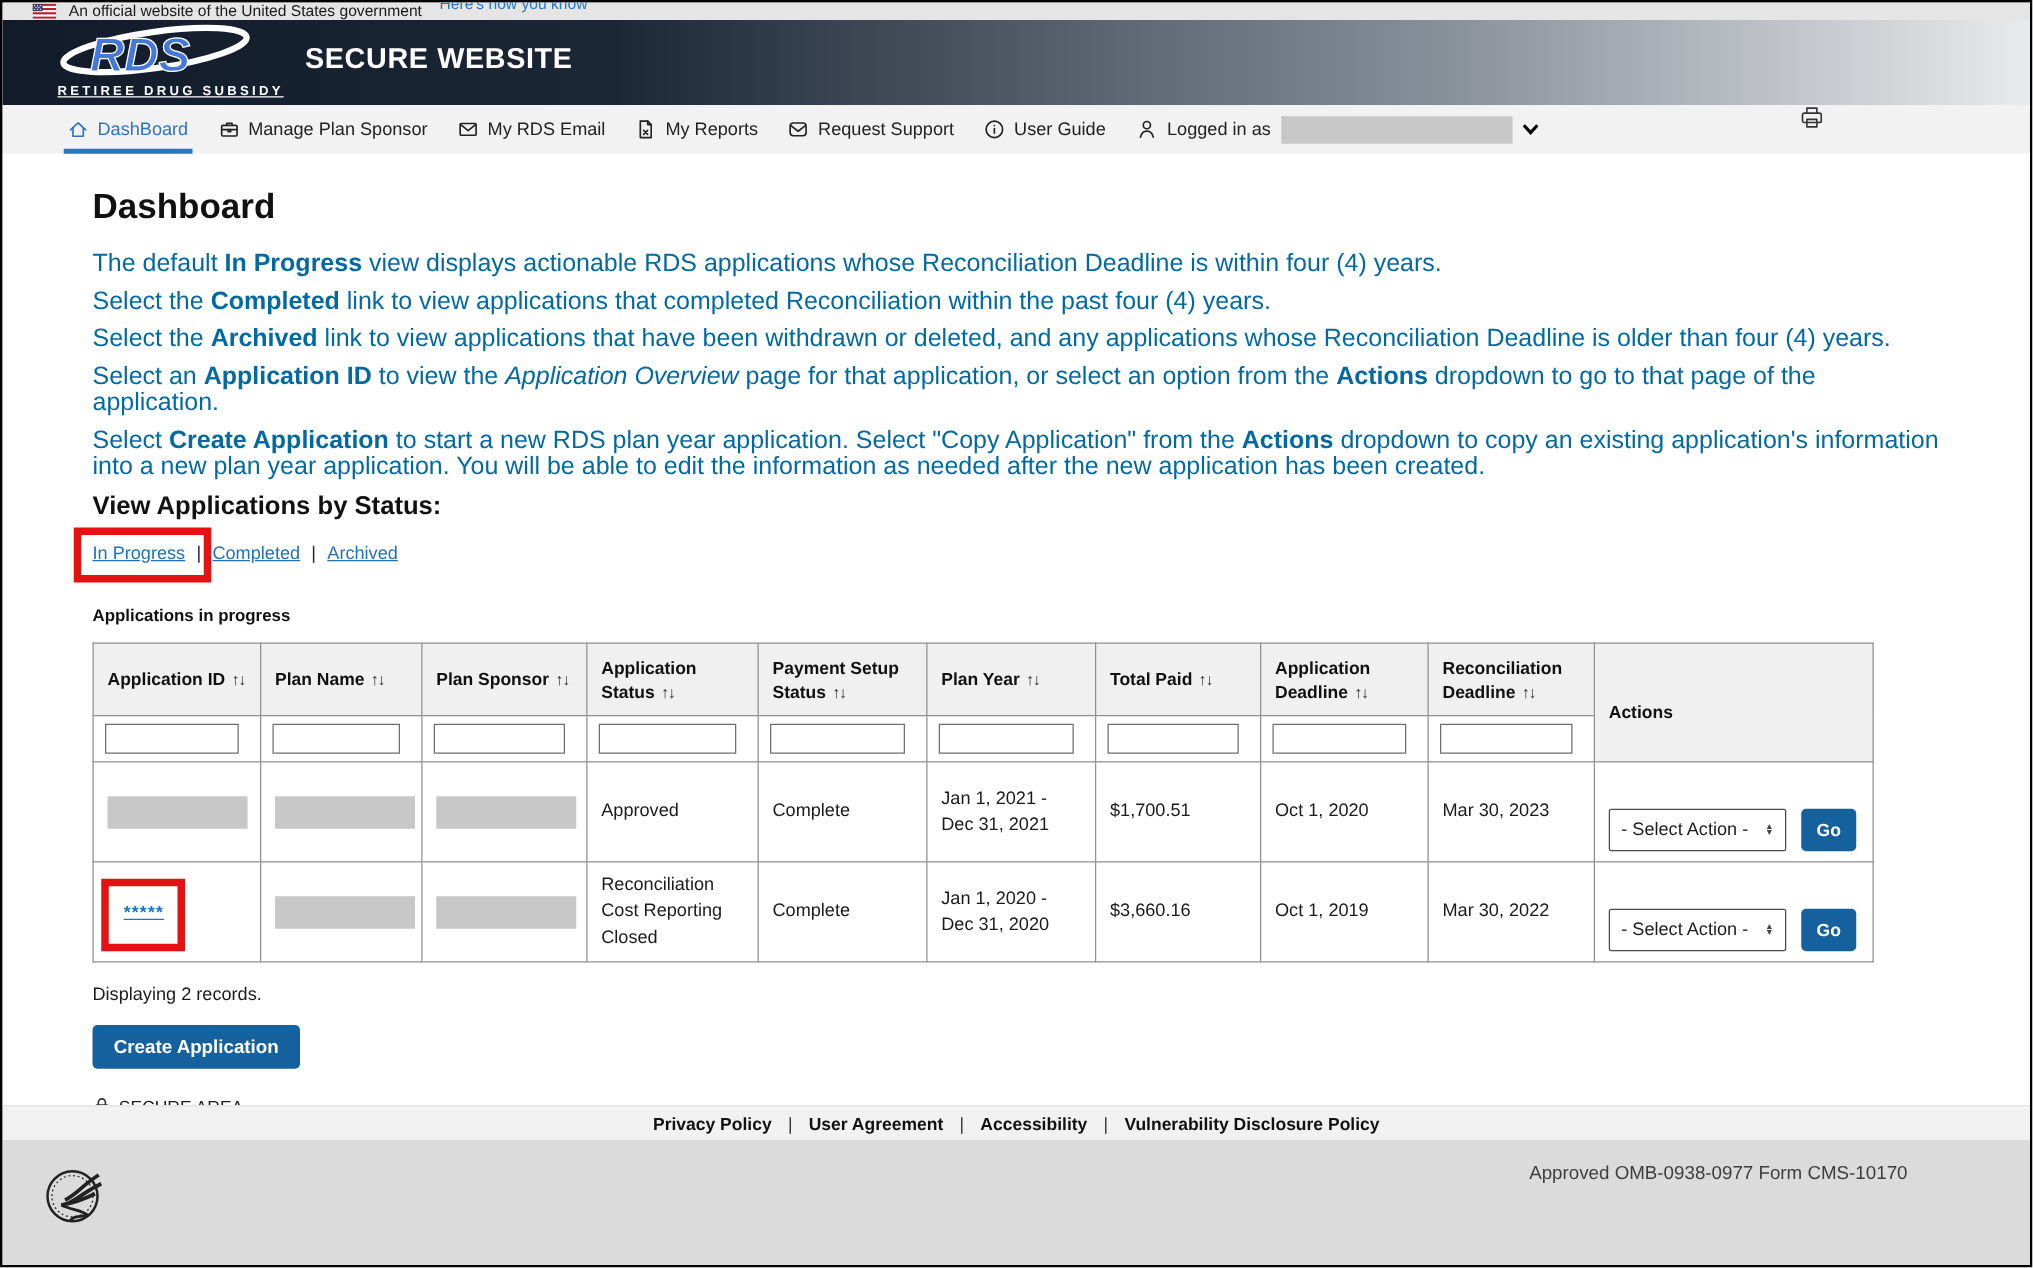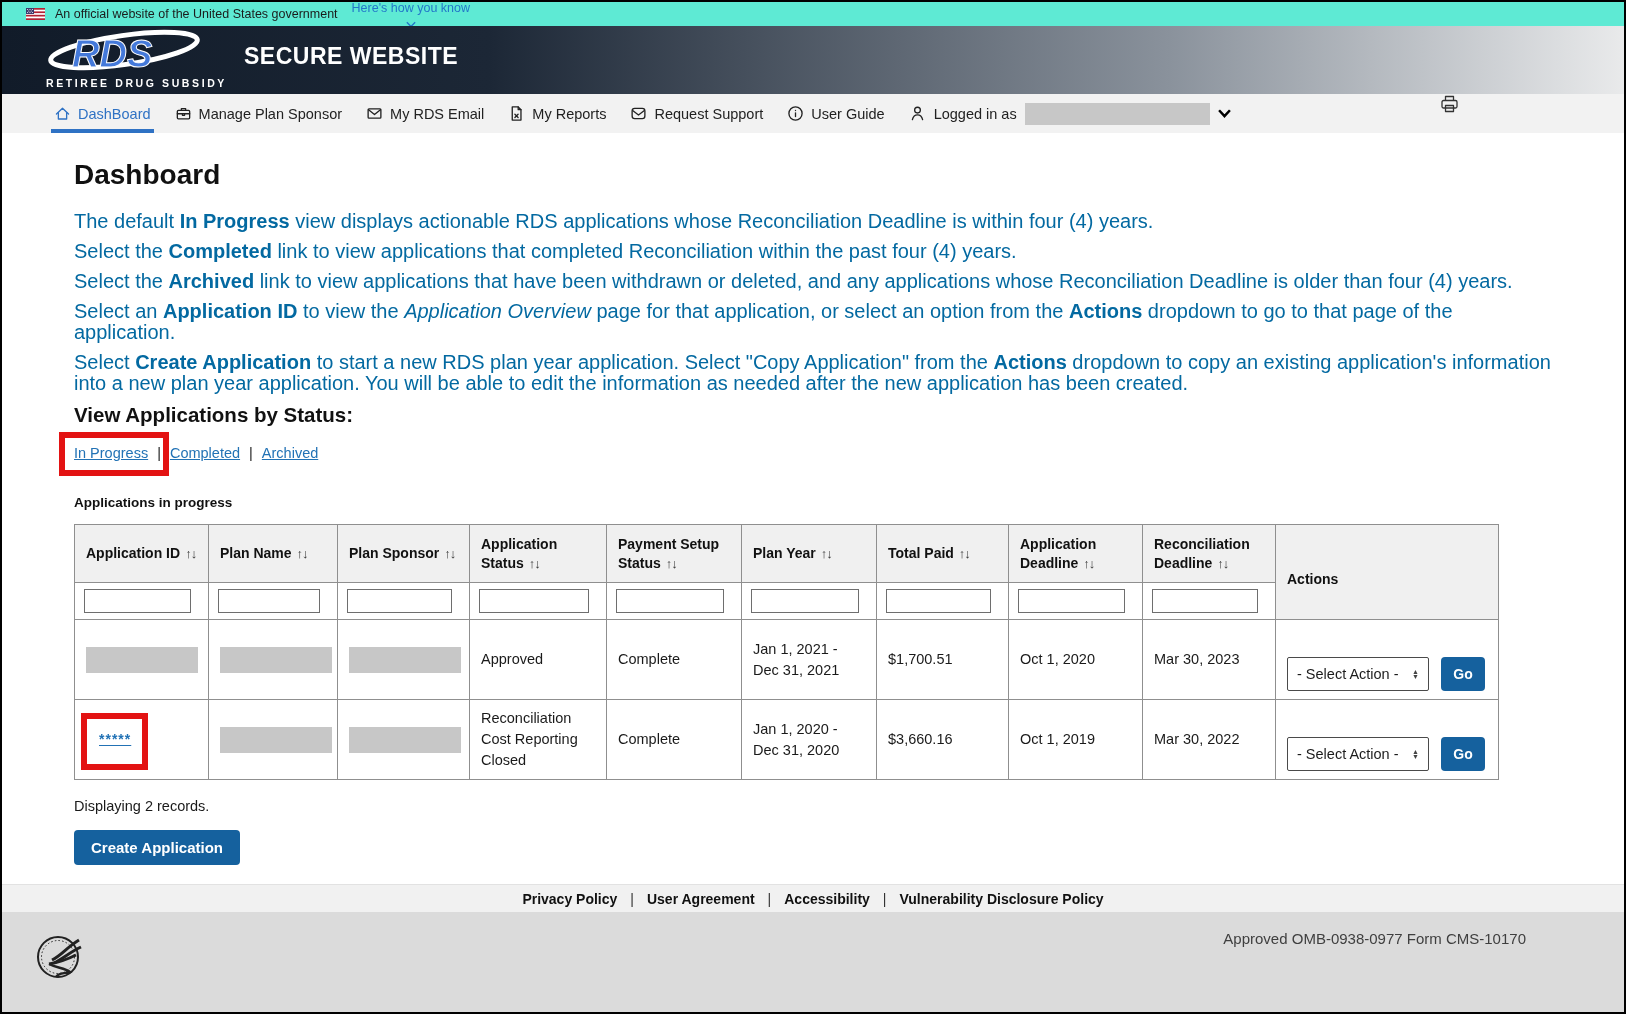--- a/index.html
+++ b/index.html
@@ -5,31 +5,31 @@
   *{box-sizing:border-box;margin:0;padding:0;}
   html,body{background:#fff;}
   body{font-family:"Liberation Sans",sans-serif;width:1626px;}
   :root{
     --accent:#15619E; --link:#2272B5; --nav-active:#2F72C4; --red:#E31313;
     --redact:#C7C7C7; --banner-blue:#2378C9;
   }
   .page{width:1626px;height:1014px;border:2px solid #000;overflow:hidden;background:#fff;display:flex;flex-direction:column;}
 
   
-  .gov-banner{height:24px;background:#5eead4;display:flex;align-items:center;padding-left:24px;font-size:12.5px;color:#1b1b1b;flex:0 0 auto;}
+  .gov-banner{height:14px;background:#e5e5e5;display:flex;align-items:center;padding-left:24px;font-size:12.5px;color:#1b1b1b;flex:0 0 auto;}
   .flag svg{width:19px;height:12px;display:block;}
   .gov-text{margin-left:10px;}
   .gov-link{margin-left:14px;color:var(--banner-blue);text-decoration:none;display:flex;align-items:center;gap:6px;cursor:pointer;flex-direction:column;}
   .chev svg{width:10px;height:7px;stroke:var(--banner-blue);fill:none;stroke-width:1.6;display:block;}
 
   
   .site-header{height:68px;background:linear-gradient(90deg,#111B29 0%,#1C2736 30%,#8A929C 72%,#E9EAEB 100%);display:flex;align-items:center;flex:0 0 auto;}
   .rds-logo{margin-left:44px;width:152px;}
   .rds-logo svg{display:block;width:152px;height:44px;overflow:visible;}
-  .rds-sub{color:#fff;font-size:10.5px;font-weight:bold;letter-spacing:2.6px;margin-top:2px;white-space:nowrap;}
+  .rds-sub{color:#fff;font-size:10.5px;font-weight:bold;letter-spacing:2.6px;margin-top:2px;white-space:nowrap;text-decoration:underline;}
   .site-title{color:#fff;font-size:23px;font-weight:bold;letter-spacing:.5px;margin-left:46px;margin-top:-8px;}
   .cms-logo{margin-left:auto;margin-right:98px;}
   .cms-logo svg{display:block;width:162px;height:58px;overflow:visible;}
 
   
   .nav{height:39px;background:#F2F2F2;display:flex;align-items:stretch;padding-left:52px;flex:0 0 auto;font-size:14.5px;color:#222;}
   .nav-left{display:flex;gap:24px;}
   .nav-item{display:flex;align-items:center;gap:7px;position:relative;cursor:pointer;white-space:nowrap;}
   .nav-item.active{color:var(--nav-active);}
   .nav-item.active::after{content:"";position:absolute;left:-3px;right:-3px;bottom:0;height:4px;background:var(--nav-active);}

